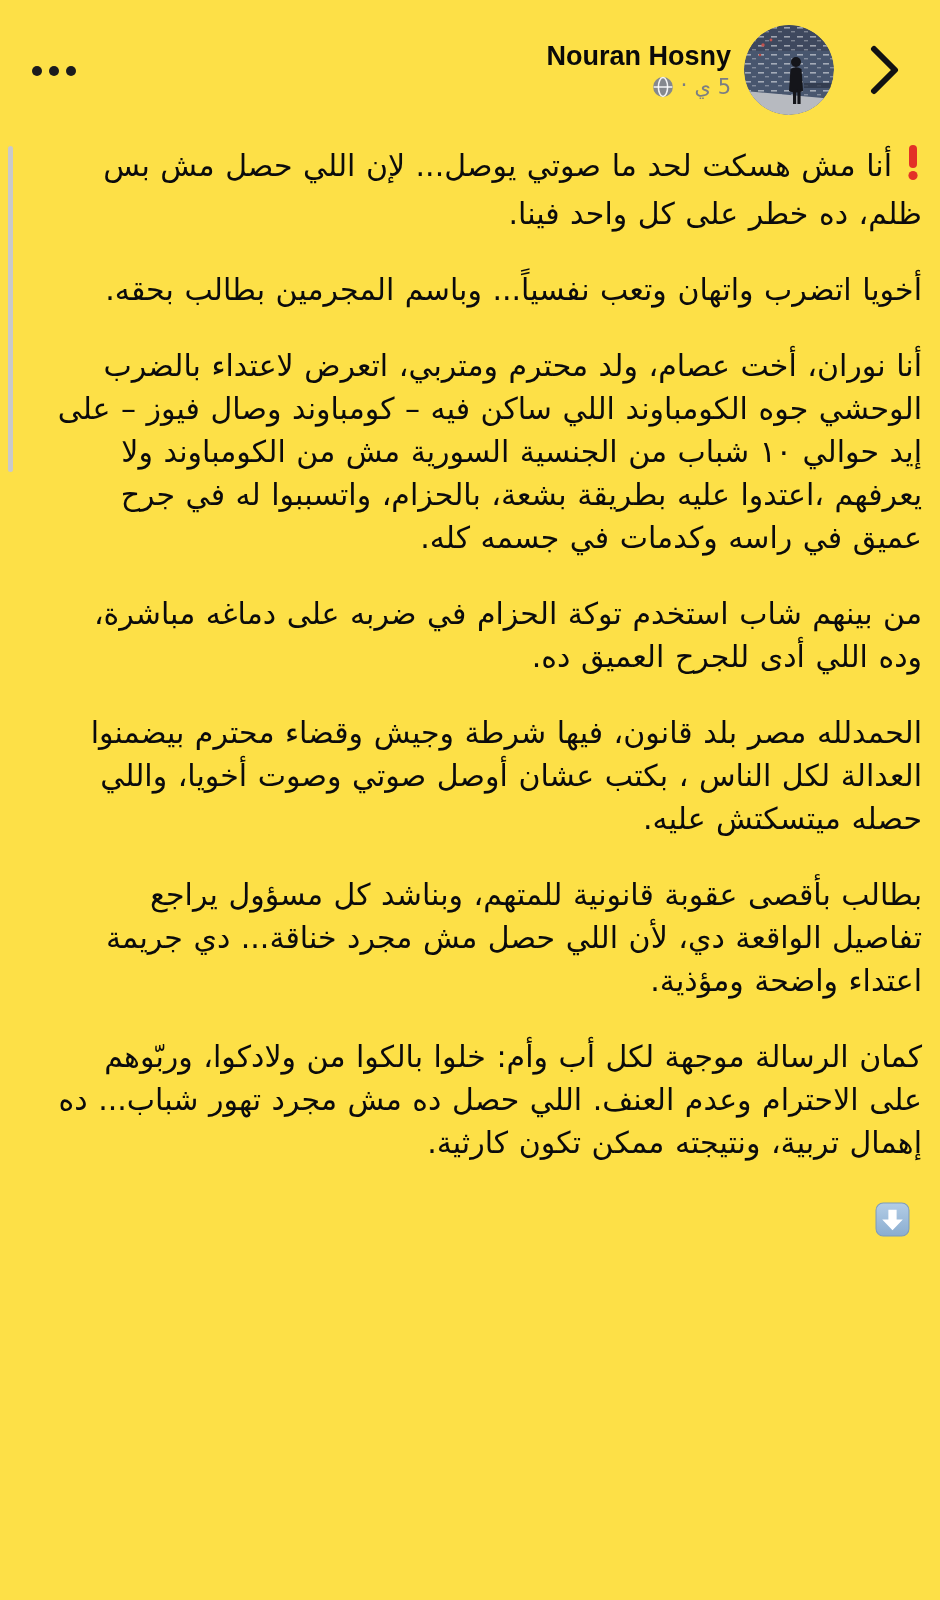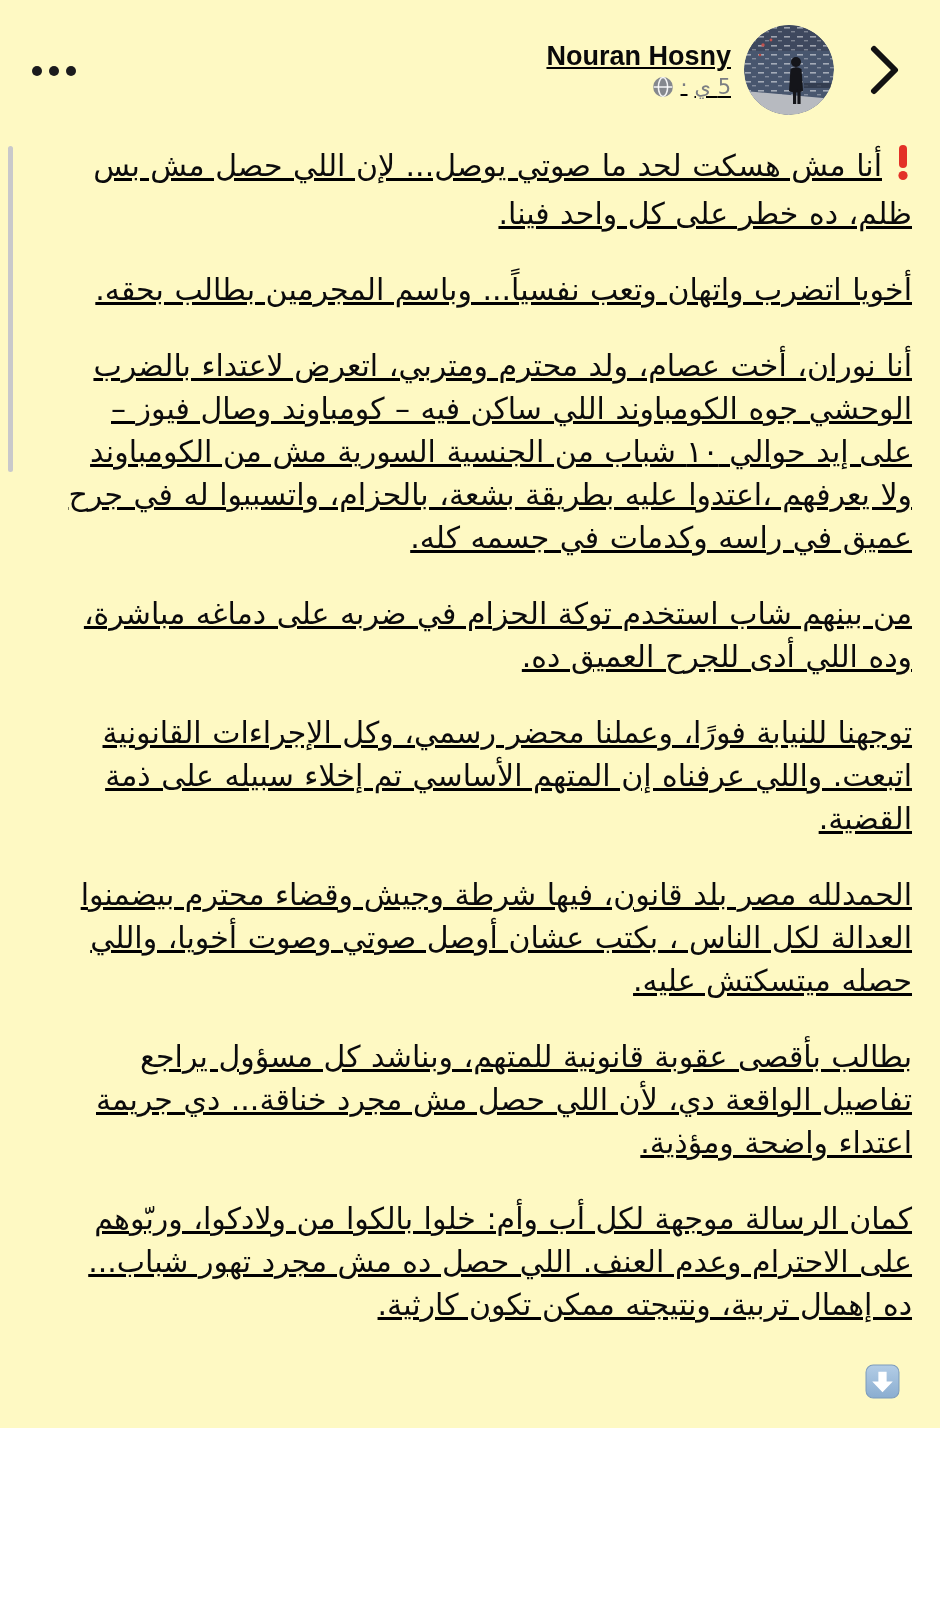--- a/index.html
+++ b/index.html
@@ -1,24 +1,23 @@
 <!DOCTYPE html>
 <html><head>
 <meta charset="utf-8">
 <style>
   * { margin:0; padding:0; box-sizing:border-box; }
   html,body { background:#ffffff; }
   .screen {
     position:relative;
-    width:940px; height:1428px;
-    background:#fef9c3;
+    width:940px; height:1600px;
+    background:#fde047;
     overflow:hidden;
     direction:rtl;
     font-family:"DejaVu Sans", sans-serif;
-    text-decoration:underline;
   }
 
   
   .scrollbar {
     position:absolute; left:8px; top:146px;
     width:5px; height:326px;
     background:#c9c9cb; border-radius:3px;
   }
 
   
@@ -60,21 +59,21 @@
     padding:6px 0; align-self:center; margin-top:2px;
   }
   .more-btn .dot-i {
     width:10px; height:10px; border-radius:50%;
     background:#1b1b1d; display:block;
   }
 
   
   main {
     margin-top:26px;
-    padding:0 28px 0 52px;
+    padding:0 18px 0 52px;
     color:#0b0b0c;
   }
   .para {
     font-size:30px;
     line-height:43px;
     text-align:right;
     margin-bottom:33px;
     word-spacing:1px;
   }
   .excl {
@@ -164,21 +163,20 @@
             <circle cx="9" cy="31.5" r="4.6" fill="#e33127"></circle>
           </svg></span><span>أنا مش هسكت لحد ما صوتي يوصل... لإن اللي حصل مش بس ظلم، ده خطر على كل واحد فينا.</span></p>
 
     <p class="para">أخويا اتضرب واتهان وتعب نفسياً... وباسم المجرمين بطالب بحقه.</p>
 
     <p class="para">أنا نوران، أخت عصام، ولد محترم ومتربي، اتعرض لاعتداء بالضرب الوحشي جوه الكومباوند اللي ساكن فيه – كومباوند وصال فيوز – على إيد حوالي ١٠ شباب من الجنسية السورية مش من الكومباوند ولا يعرفهم ،اعتدوا عليه بطريقة بشعة، بالحزام، واتسببوا له في جرح عميق في راسه وكدمات في جسمه كله.</p>
 
     <p class="para">من بينهم شاب استخدم توكة الحزام في ضربه على دماغه مباشرة، وده اللي أدى للجرح العميق ده.</p>
 
 
-    <p class="para">توجهنا للنيابة فورًا، وعملنا محضر رسمي، وكل الإجراءات القانونية اتبعت. واللي عرفناه إن المتهم الأساسي تم إخلاء سبيله على ذمة القضية.</p>
 
     <p class="para">الحمدلله مصر بلد قانون، فيها شرطة وجيش وقضاء محترم بيضمنوا العدالة لكل الناس ، بكتب عشان أوصل صوتي وصوت أخويا، واللي حصله ميتسكتش عليه.</p>
 
     <p class="para">بطالب بأقصى عقوبة قانونية للمتهم، وبناشد كل مسؤول يراجع تفاصيل الواقعة دي، لأن اللي حصل مش مجرد خناقة... دي جريمة اعتداء واضحة ومؤذية.</p>
 
     <p class="para">كمان الرسالة موجهة لكل أب وأم: خلوا بالكوا من ولادكوا، وربّوهم على الاحترام وعدم العنف. اللي حصل ده مش مجرد تهور شباب... ده إهمال تربية، ونتيجته ممكن تكون كارثية.</p>
 
     <p class="para footer-line"><span class="down-arrow"><svg width="35" height="35" viewBox="0 0 34 34">
             <defs>
               <linearGradient id="bg1" x1="0" y1="0" x2="0" y2="1">

